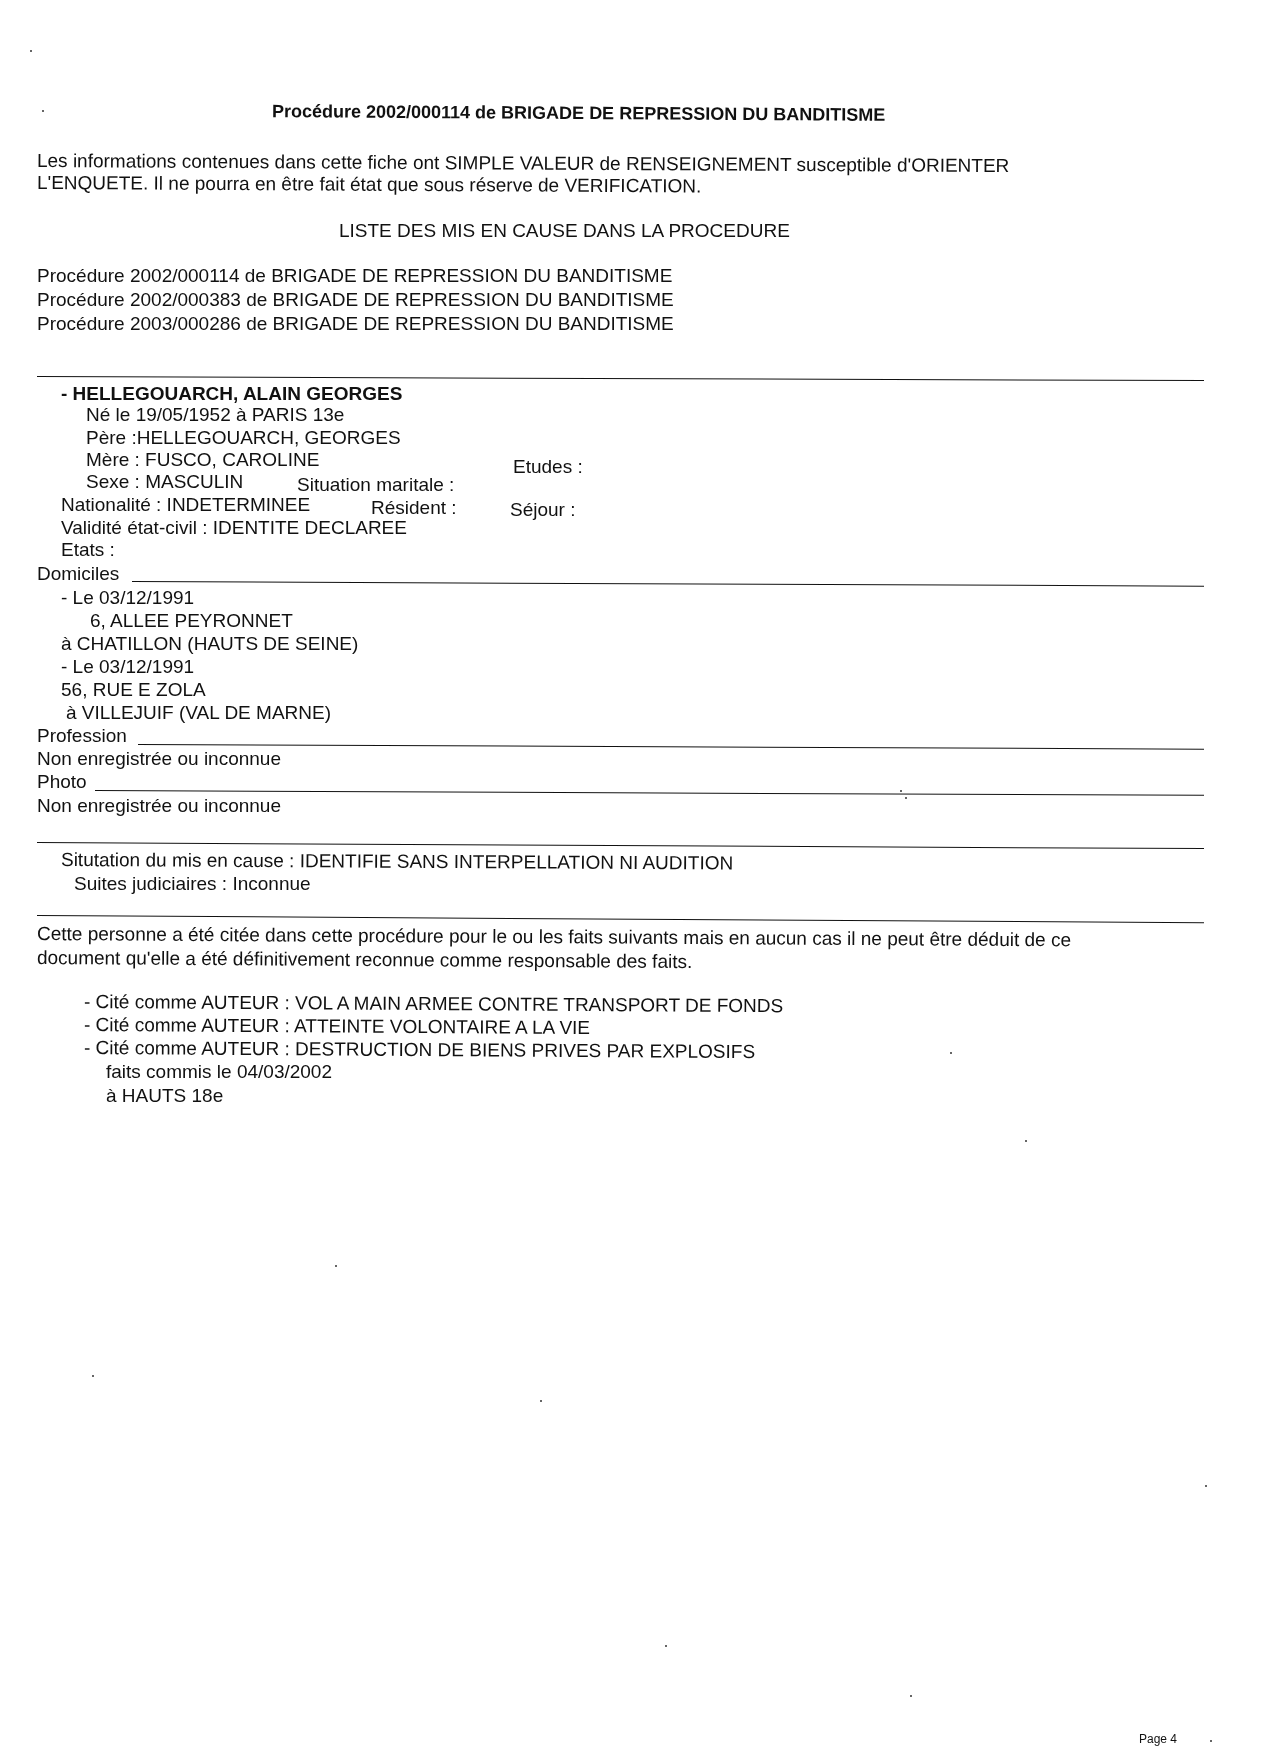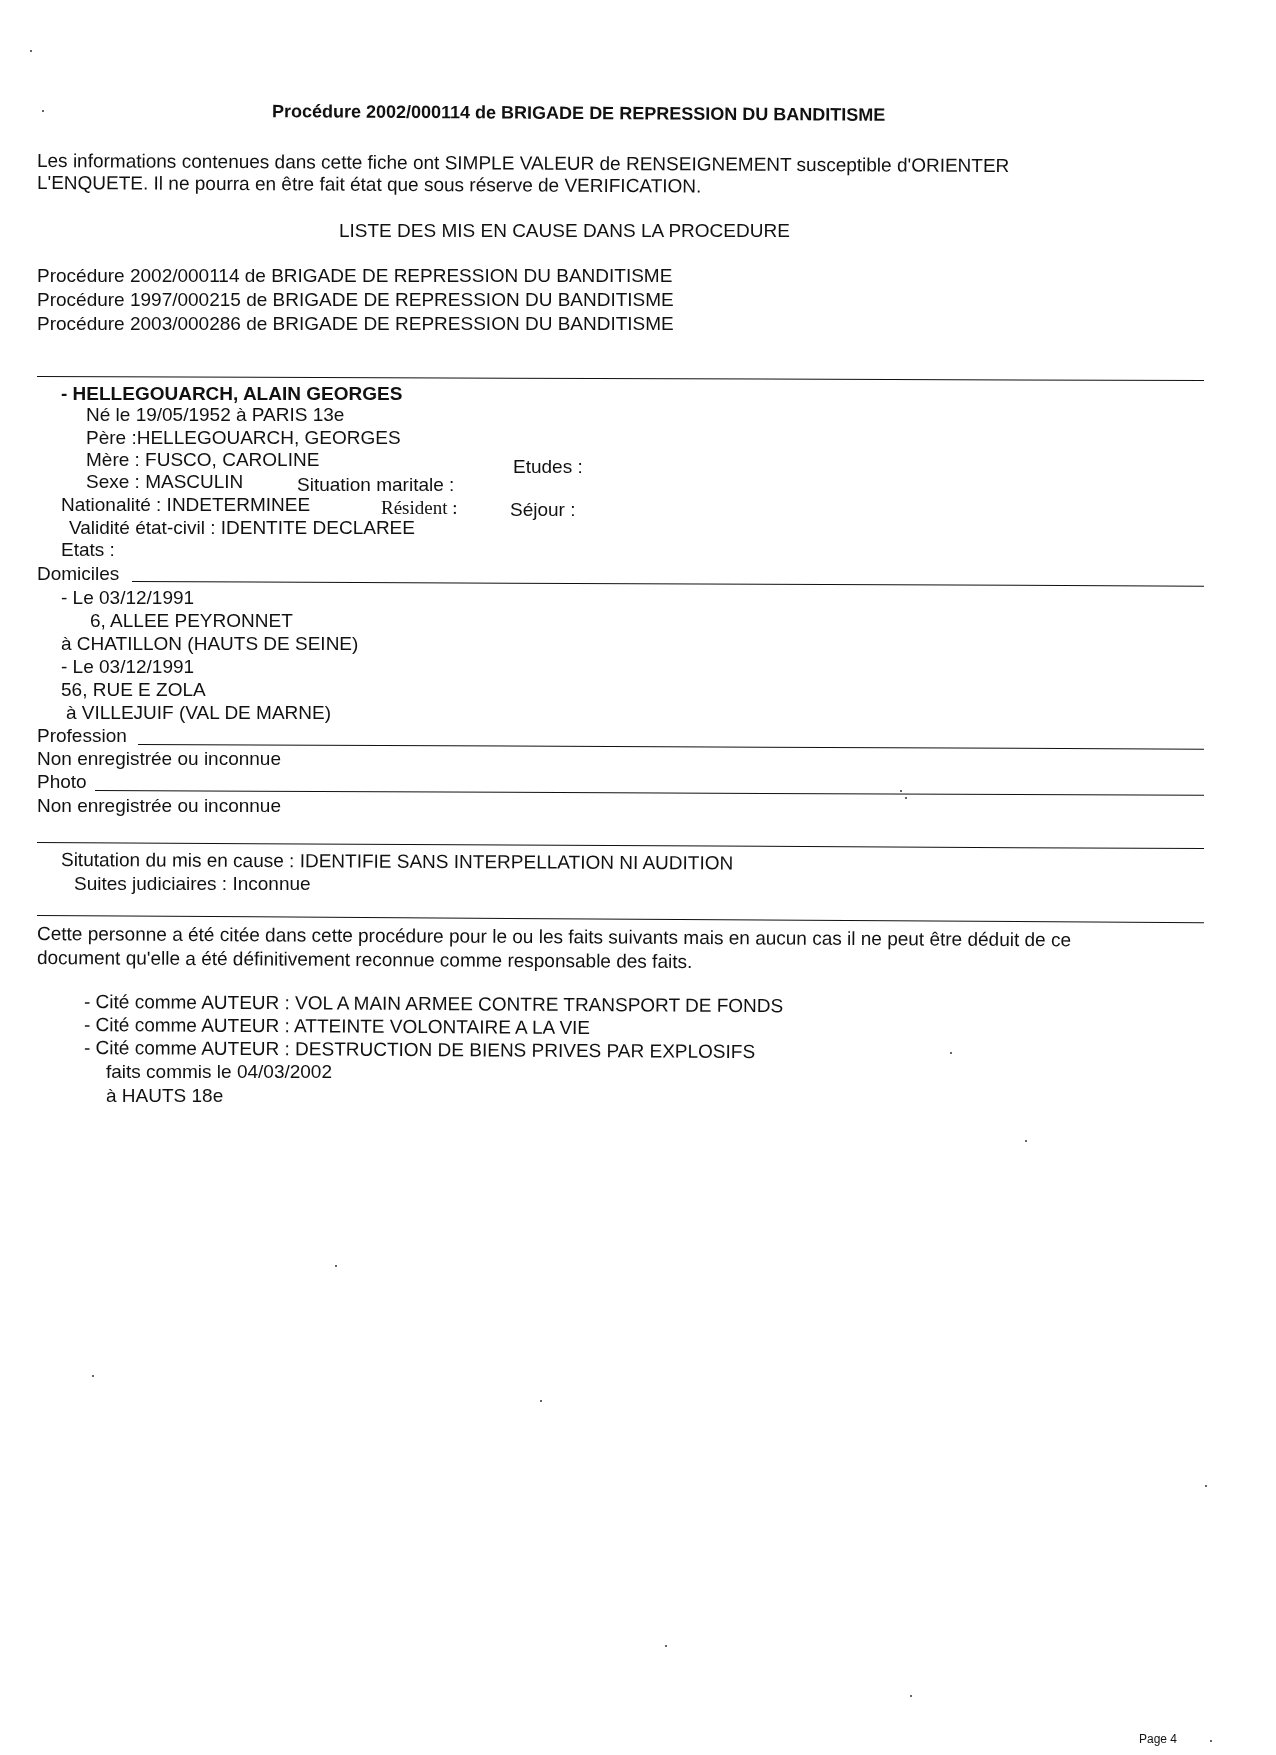--- a/index.html
+++ b/index.html
@@ -16,36 +16,36 @@
 <body>
 
 <div class="t bold" style="left:272px; top:102px; font-size:18px; transform:rotate(0.35deg);">Procédure 2002/000114 de BRIGADE DE REPRESSION DU BANDITISME</div>
 
 <div class="t" style="left:37px; top:150px; transform:rotate(0.3deg); transform-origin:left;">Les informations contenues dans cette fiche ont SIMPLE VALEUR de RENSEIGNEMENT susceptible d'ORIENTER</div>
 <div class="t" style="left:37px; top:172px; transform:rotate(0.3deg); transform-origin:left;">L'ENQUETE. Il ne pourra en être fait état que sous réserve de VERIFICATION.</div>
 
 <div class="t" style="left:339px; top:220px;">LISTE DES MIS EN CAUSE DANS LA PROCEDURE</div>
 
 <div class="t" style="left:37px; top:265px;">Procédure 2002/000114 de BRIGADE DE REPRESSION DU BANDITISME</div>
-<div class="t" style="left:37px; top:289px;">Procédure 1997/000215 de BRIGADE DE REPRESSION DU BANDITISME</div>
+<div class="t" style="left:37px; top:289px;">Procédure 2002/000383 de BRIGADE DE REPRESSION DU BANDITISME</div>
 <div class="t" style="left:37px; top:313px;">Procédure 2003/000286 de BRIGADE DE REPRESSION DU BANDITISME</div>
 
 <div class="rule" style="left:37px; top:376px; width:1167px; transform:rotate(0.2deg); transform-origin:left;"></div>
 
 <div class="t bold" style="left:61px; top:383px;">- HELLEGOUARCH,  ALAIN GEORGES</div>
 <div class="t" style="left:86px; top:404px;">Né le 19/05/1952  à PARIS 13e</div>
 <div class="t" style="left:86px; top:427px;">Père :HELLEGOUARCH, GEORGES</div>
 <div class="t" style="left:86px; top:449px;">Mère : FUSCO, CAROLINE</div>
 <div class="t" style="left:86px; top:471px;">Sexe : MASCULIN</div>
 <div class="t" style="left:297px; top:474px;">Situation maritale :</div>
 <div class="t" style="left:513px; top:456px;">Etudes :</div>
 <div class="t" style="left:61px; top:494px;">Nationalité : INDETERMINEE</div>
-<div class="t" style="left:381px; top:497px;font-family:Liberation Serif, serif;">Résident :</div>
+<div class="t" style="left:371px; top:497px;">Résident :</div>
 <div class="t" style="left:510px; top:499px;">Séjour :</div>
-<div class="t" style="left:61px; top:517px;margin-left:8px;">Validité état-civil : IDENTITE DECLAREE</div>
+<div class="t" style="left:61px; top:517px;">Validité état-civil : IDENTITE DECLAREE</div>
 <div class="t" style="left:61px; top:539px;">Etats :</div>
 
 <div class="t" style="left:37px; top:563px;">Domiciles</div>
 <div class="rule" style="left:132px; top:581px; width:1072px; transform:rotate(0.25deg); transform-origin:left;"></div>
 <div class="t" style="left:61px; top:587px;">- Le 03/12/1991</div>
 <div class="t" style="left:61px; top:610px;margin-left:29px;">6, ALLEE PEYRONNET</div>
 <div class="t" style="left:61px; top:633px;">à CHATILLON (HAUTS DE SEINE)</div>
 <div class="t" style="left:61px; top:656px;">- Le 03/12/1991</div>
 <div class="t" style="left:61px; top:679px;">56, RUE E ZOLA</div>
 <div class="t" style="left:66px; top:702px;">à VILLEJUIF (VAL DE MARNE)</div>

